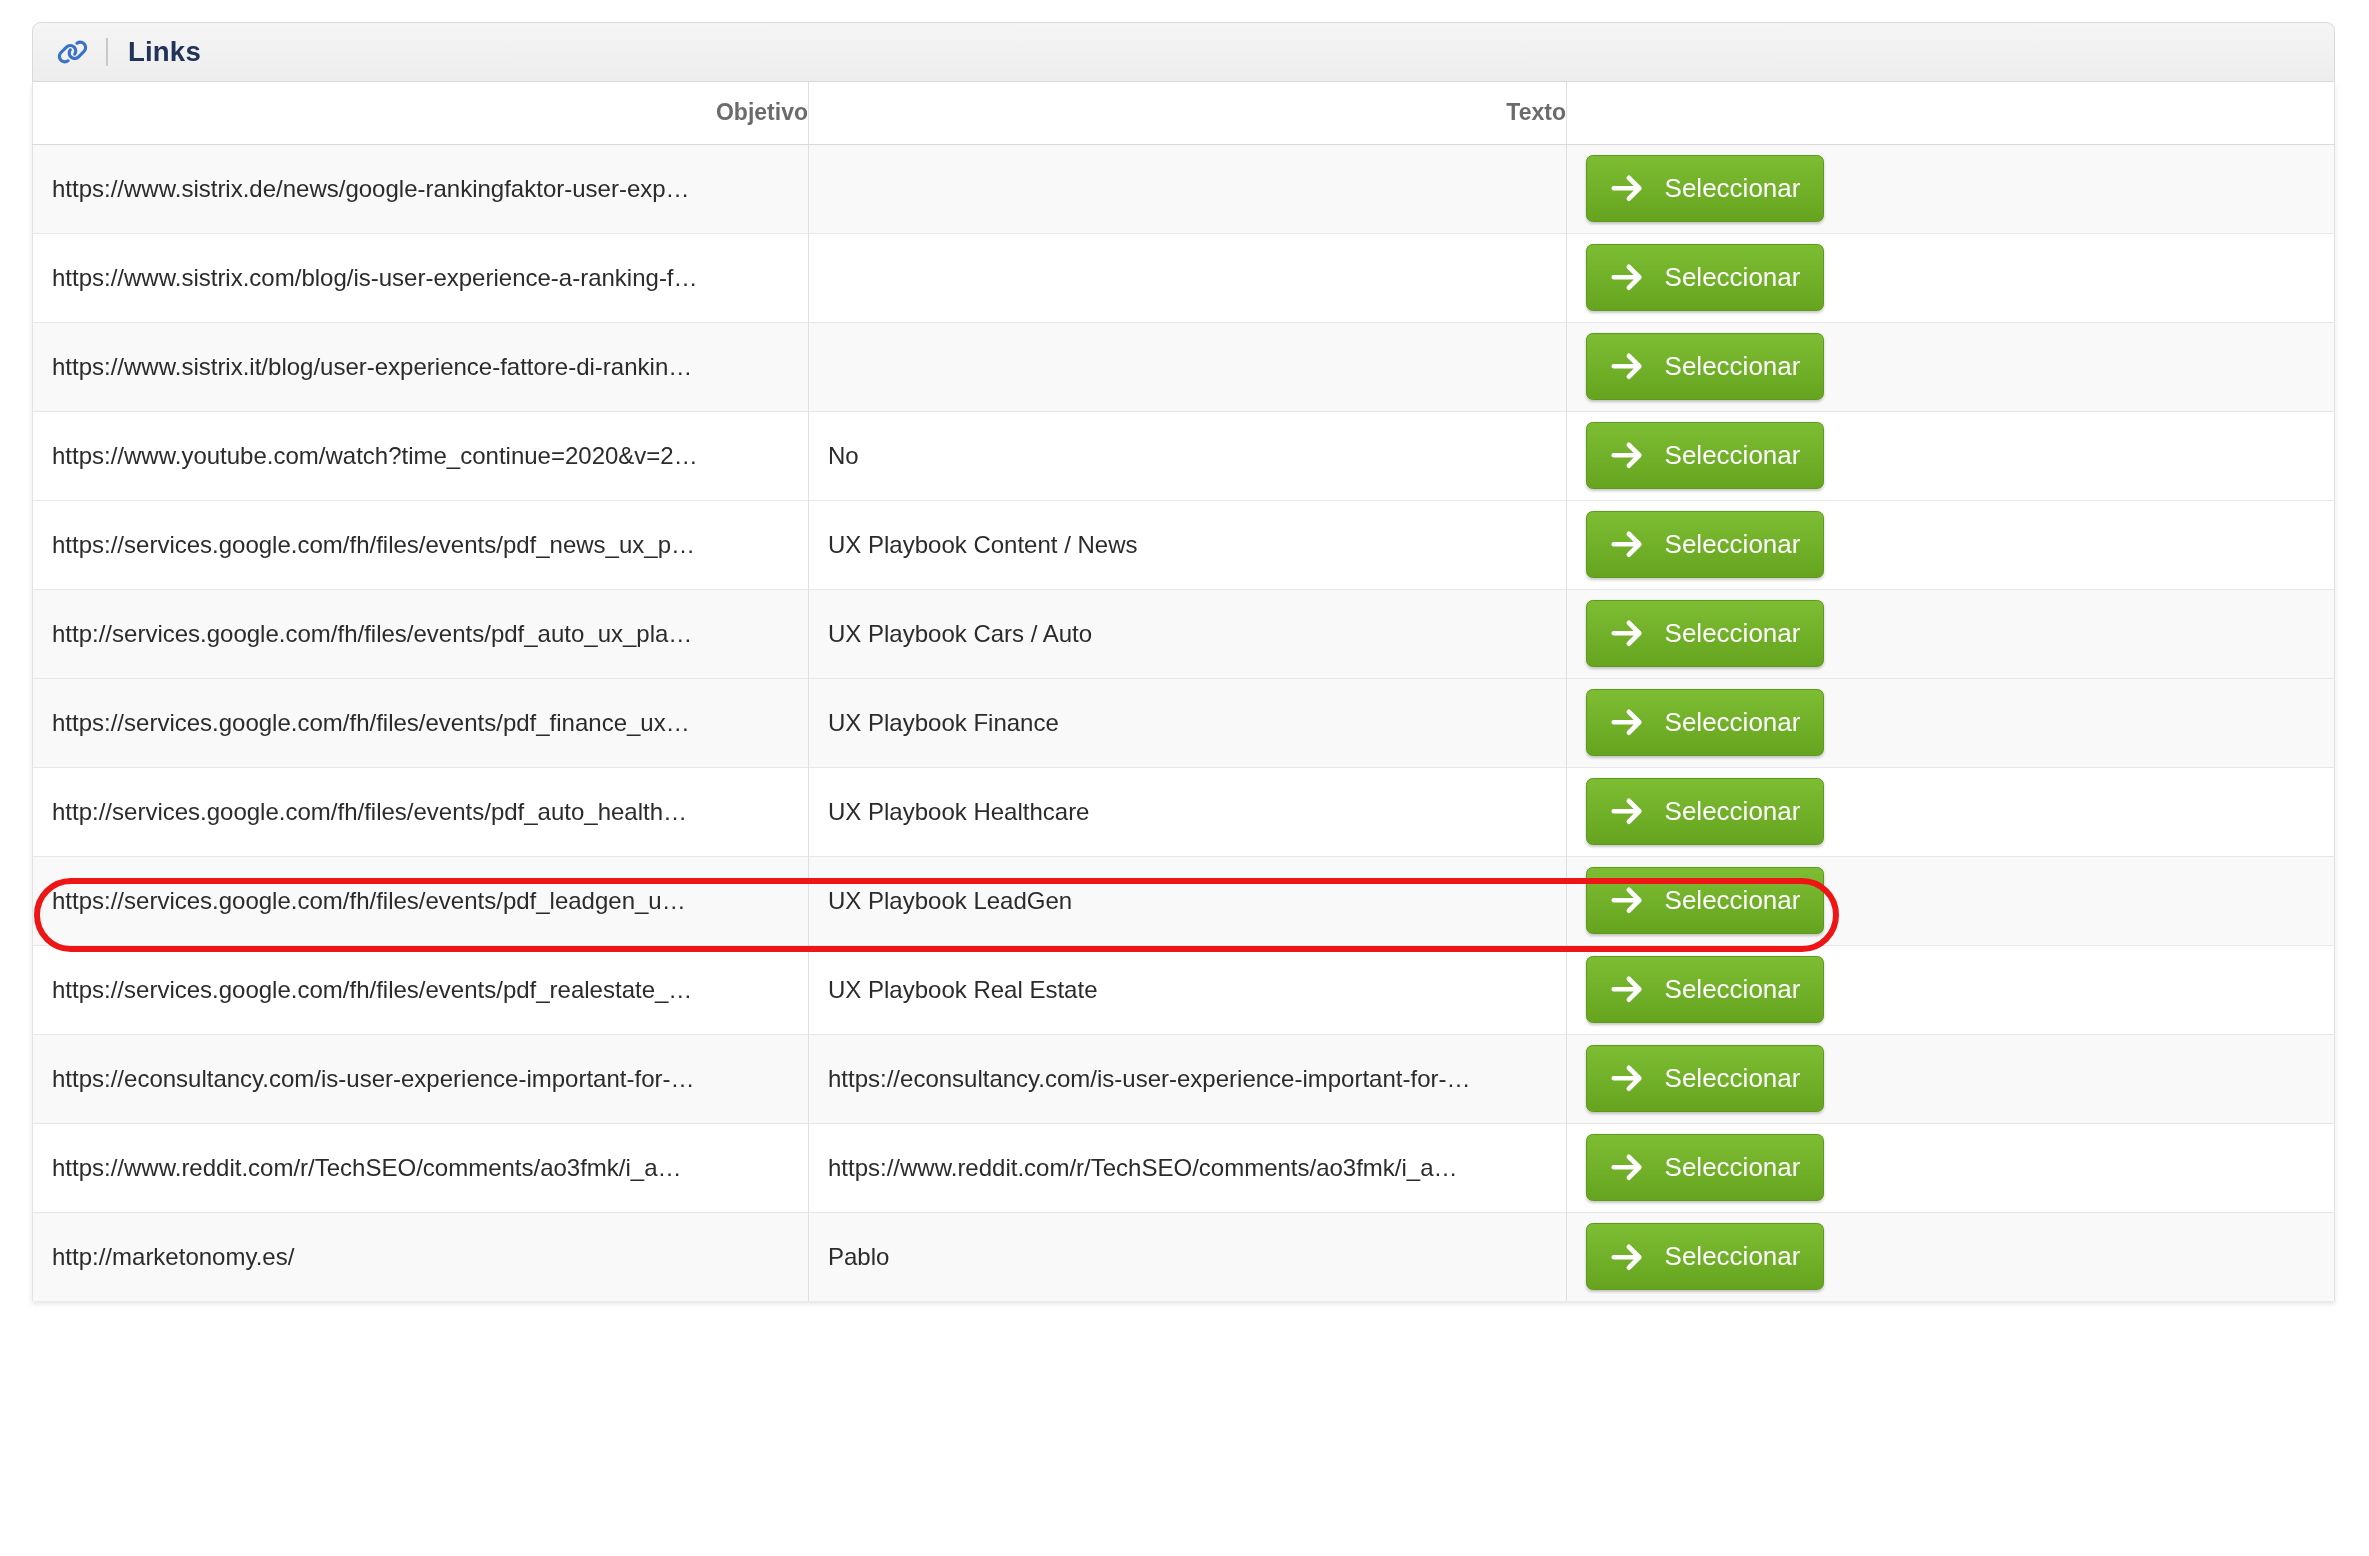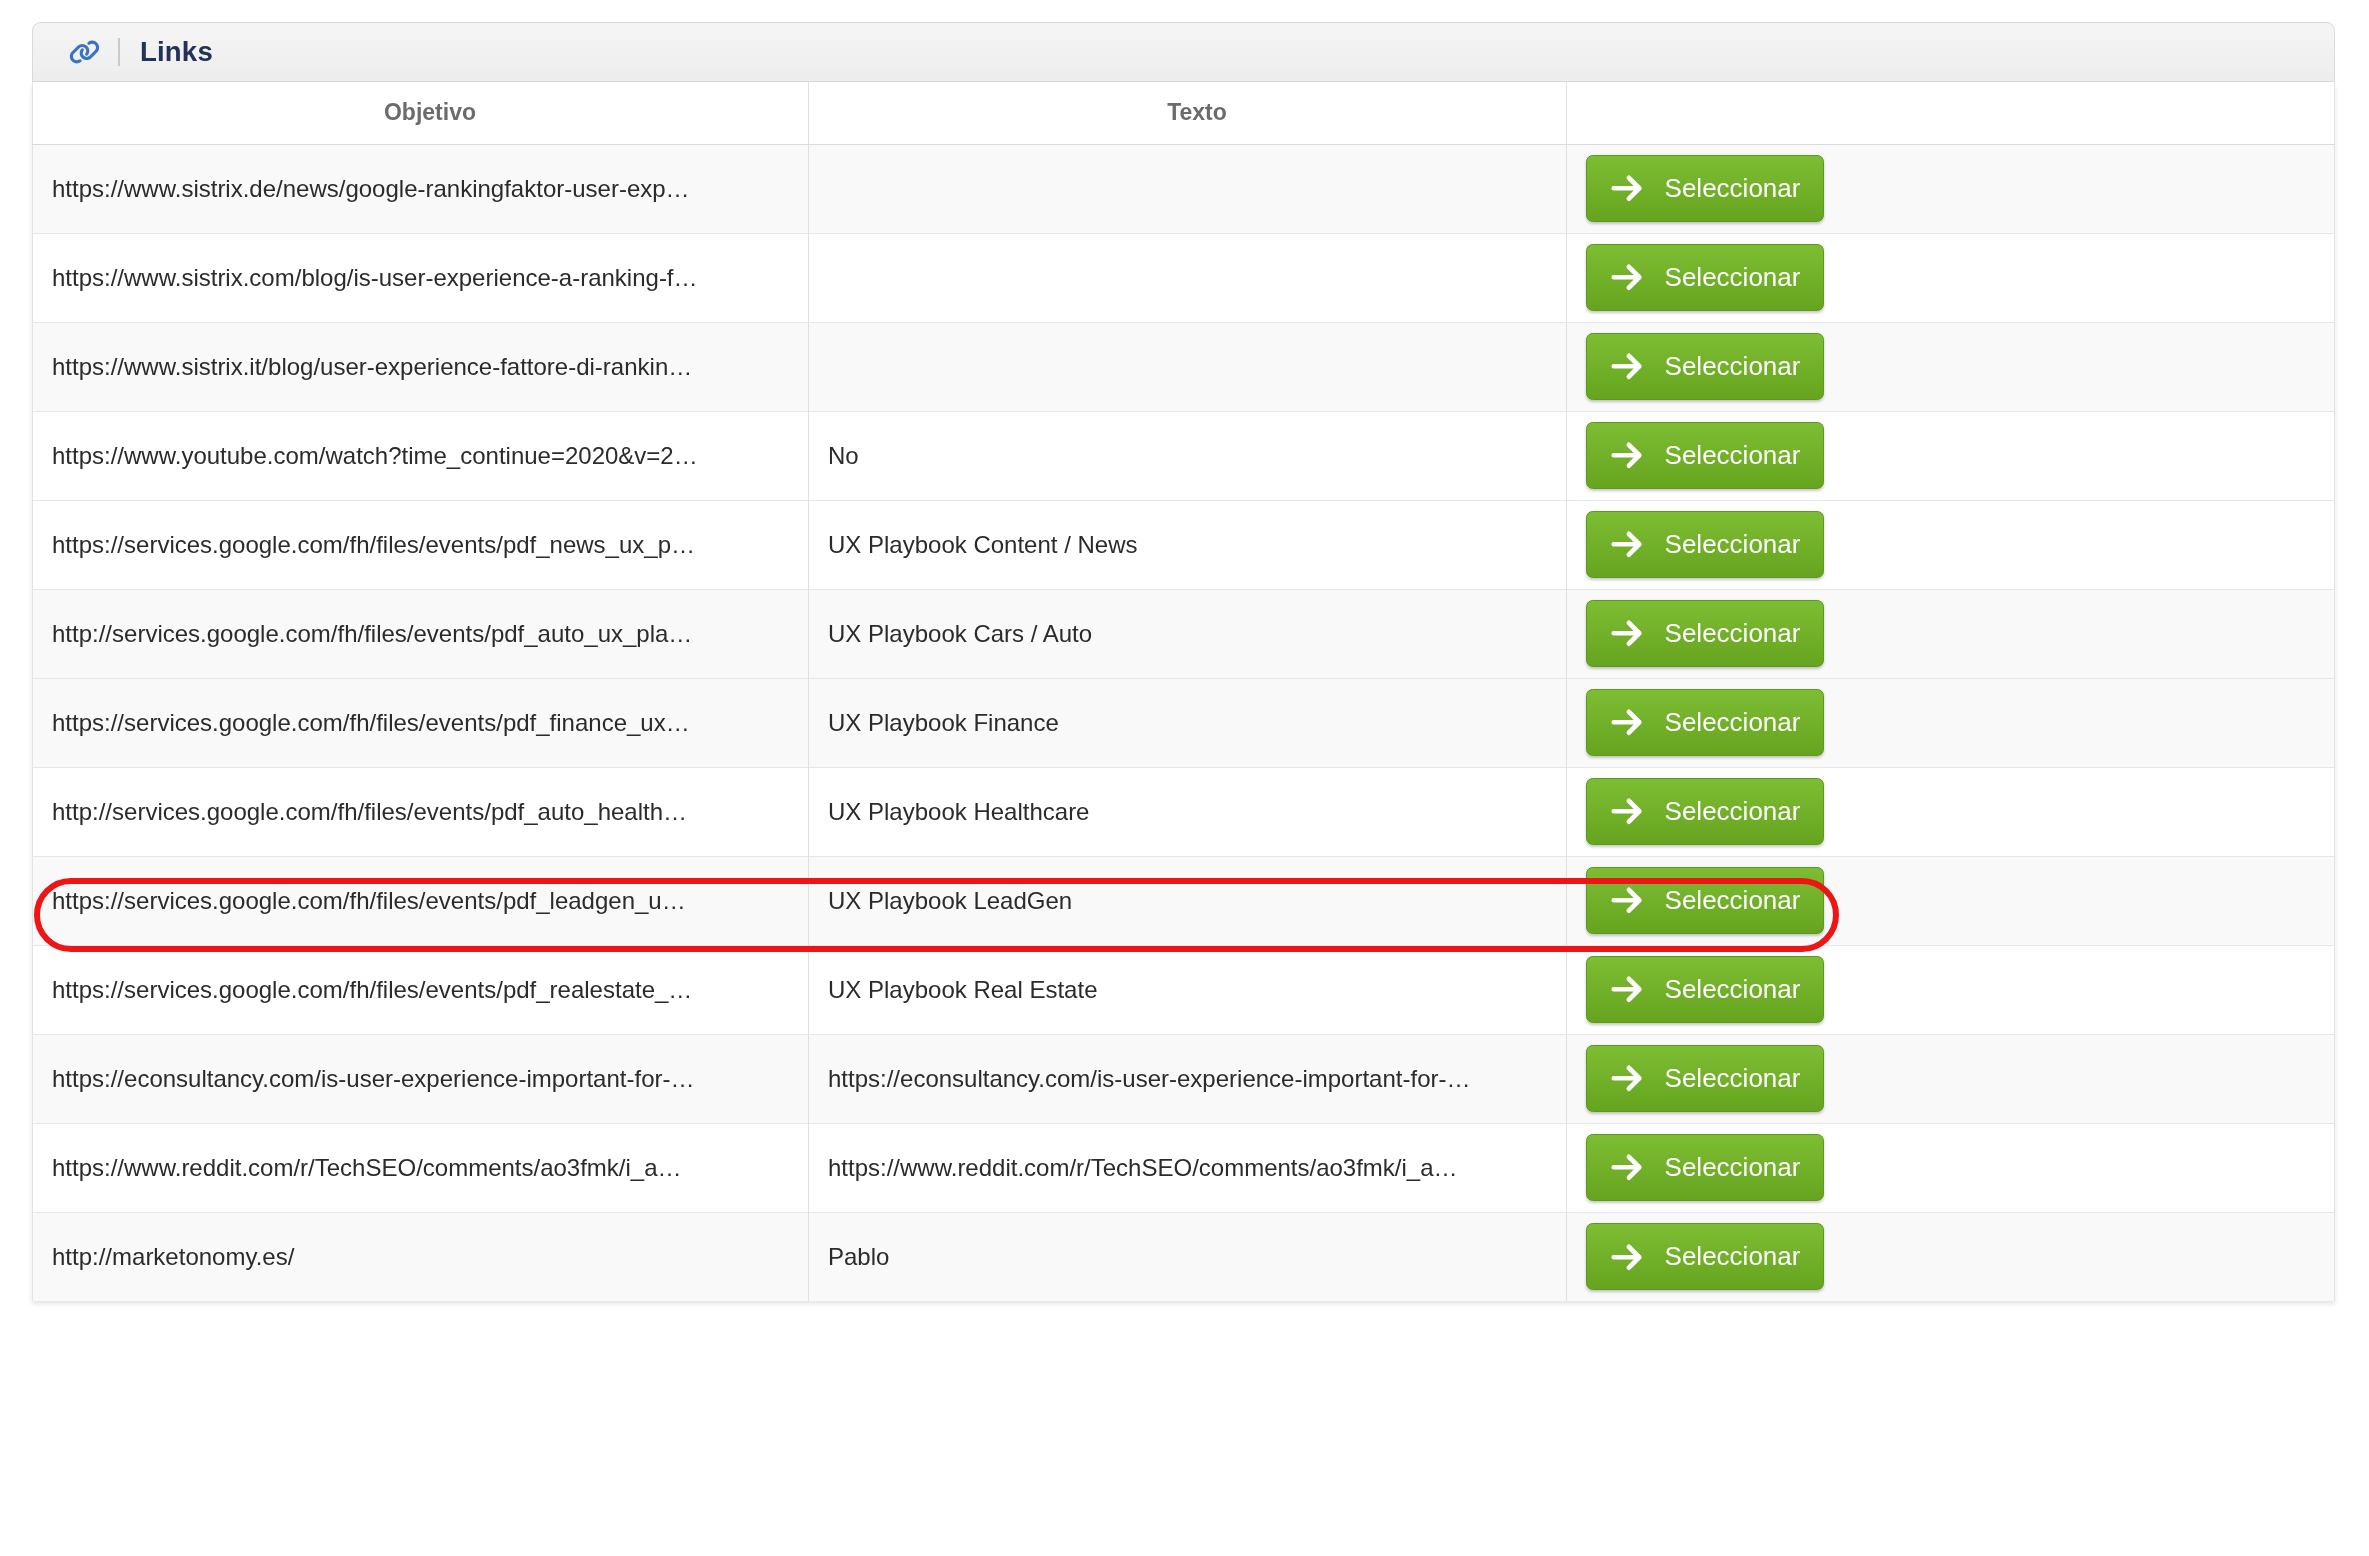--- a/index.html
+++ b/index.html
@@ -28,21 +28,21 @@
     left:32px;top:22px;
     width:2303px;
   }
   .panel-header{
     height:60px;
     background:linear-gradient(180deg,#f5f5f5 0%,#ededed 100%);
     border:1px solid #d9d9d9;
     border-radius:8.6px 8.6px 0 0;
     display:flex;
     align-items:center;
-    padding-left:35px;
+    padding-left:23px;
   }
   .panel-header .chain{
     width:32px;height:27px;
     display:flex;align-items:center;justify-content:center;
     flex:0 0 auto;
   }
   .hdr-divider{
     width:1.9px;height:28.5px;
     background:#c9c9c9;
     margin:0 20px 0 18px;
@@ -61,21 +61,21 @@
     border-left:1px solid #e3e3e3;
     border-right:1px solid #e3e3e3;
     box-shadow:0 3.8px 4.8px rgba(0,0,0,0.10);
     table-layout:fixed;
   }
   col.c1{width:776px;}
   col.c2{width:758px;}
   col.c3{width:auto;}
   th{
     height:62px;
-    text-align:center;
+    text-align:right;
     font-size:23px;
     font-weight:bold;
     color:var(--header-text-gray);
     padding:0 0 0 19px;
     background:#ffffff;
     border-bottom:1.9px solid #dadada;
   }
   th.bordered, td.bordered{
     border-right:1.9px solid #e0e0e0;
   }

